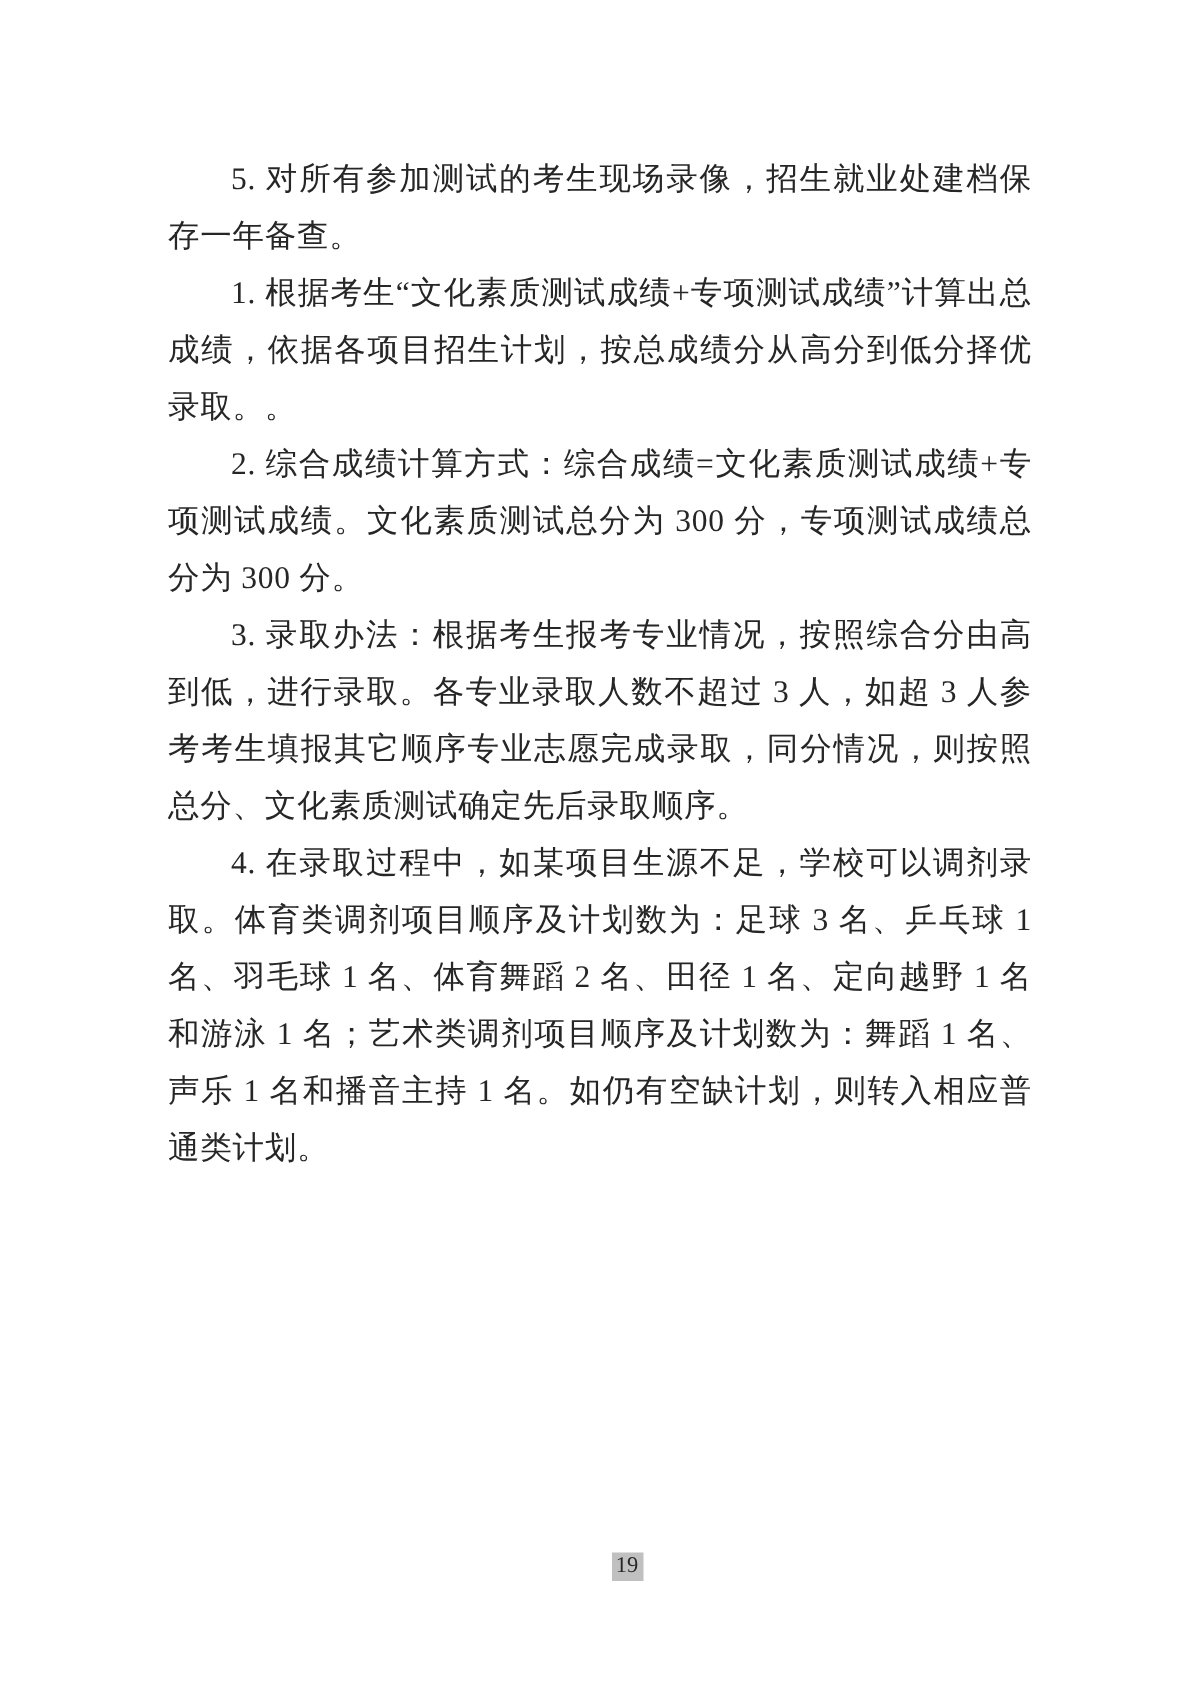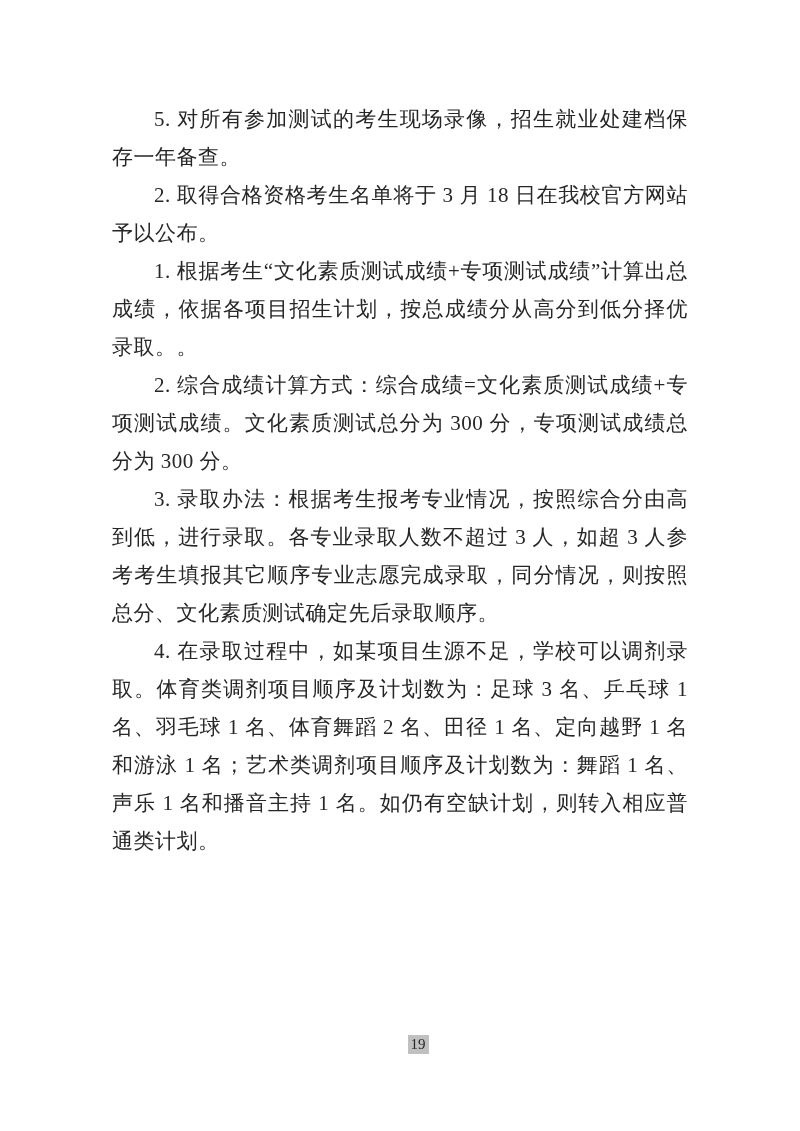--- a/index.html
+++ b/index.html
@@ -58,21 +58,20 @@
     background: #c0c0c0;
     font-family: "Liberation Serif", "DejaVu Serif", serif;
   }
 </style>
 </head>
 <body>
 
 <div class="page" style="background: rgb(255, 255, 255);">
   <div class="content">
     <p class="body-para" style="color: rgb(38, 38, 38);">5. 对所有参加测试的考生现场录像，招生就业处建档保存一年备查。</p>
-    <p class="body-para" style="color: rgb(38, 38, 38);">2. 取得合格资格考生名单将于 3 月 18 日在我校官方网站予以公布。</p>
     <p class="body-para" style="color: rgb(38, 38, 38);">1. 根据考生“文化素质测试成绩+专项测试成绩”计算出总成绩，依据各项目招生计划，按总成绩分从高分到低分择优录取。。</p>
     <p class="body-para" style="color: rgb(38, 38, 38);">2. 综合成绩计算方式：综合成绩=文化素质测试成绩+专项测试成绩。文化素质测试总分为 300 分，专项测试成绩总分为 300 分。</p>
     <p class="body-para" style="color: rgb(38, 38, 38);">3. 录取办法：根据考生报考专业情况，按照综合分由高到低，进行录取。各专业录取人数不超过 3 人，如超 3 人参考考生填报其它顺序专业志愿完成录取，同分情况，则按照总分、文化素质测试确定先后录取顺序。</p>
     <p class="body-para" style="color: rgb(38, 38, 38);">4. 在录取过程中，如某项目生源不足，学校可以调剂录取。体育类调剂项目顺序及计划数为：足球 3 名、乒乓球 1 名、羽毛球 1 名、体育舞蹈 2 名、田径 1 名、定向越野 1 名和游泳 1 名；艺术类调剂项目顺序及计划数为：舞蹈 1 名、声乐 1 名和播音主持 1 名。如仍有空缺计划，则转入相应普通类计划。</p>
   </div>
 
   <div class="footer">
     <span class="page-number" style="background: rgb(192, 192, 192);">19</span>
   </div>
 </div>

